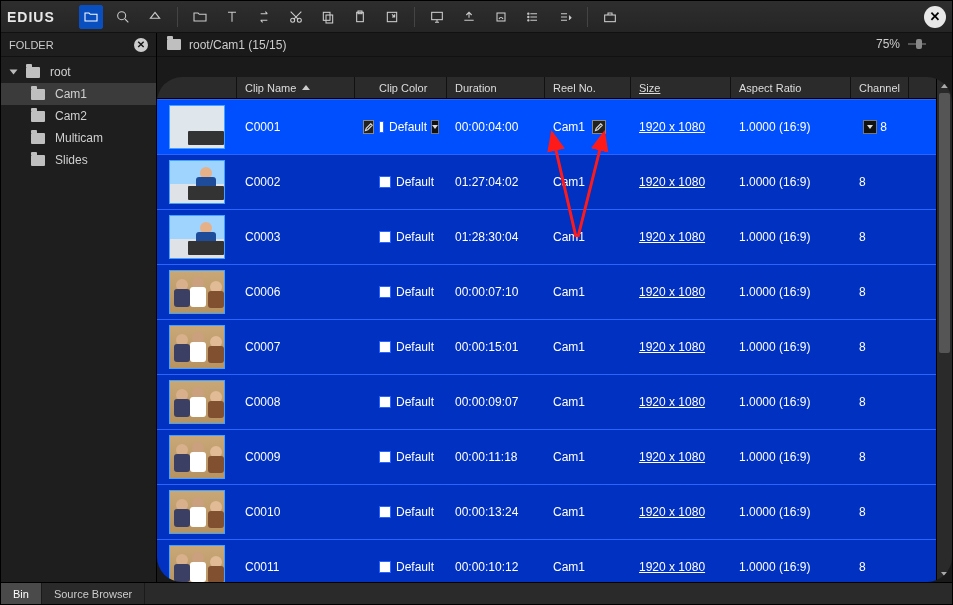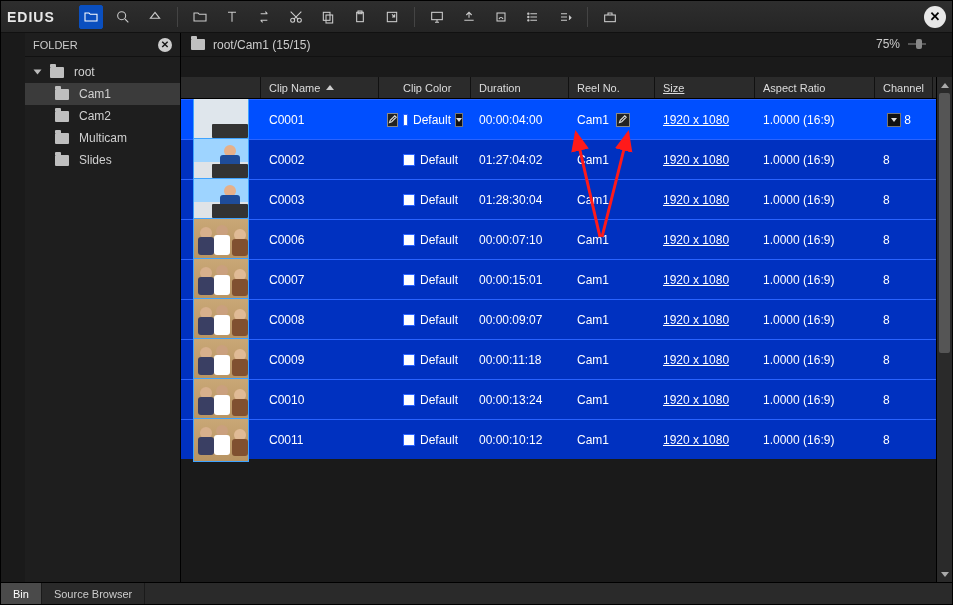--- a/index.html
+++ b/index.html
@@ -46,21 +46,20 @@
     width: 22px; height: 22px; border-radius: 50%;
     background: #e8e8e8; color: #000; display:flex;align-items:center;justify-content:center;
     font-weight:bold; font-size:13px;
   }
 
   
   .main {
     position: absolute;
     top: 32px; bottom: 22px; left: 0; right: 0;
     display: flex;
-    padding-left: 24px;
   }
   .folder-panel {
     width: 156px;
     background: #1e1e1e;
     border-right: 1px solid #000;
     display:flex; flex-direction:column;
   }
   .folder-header {
     height: 24px;
     display:flex; align-items:center; justify-content:space-between;
@@ -96,21 +95,21 @@
     border-bottom:1px solid #111; color:#ccc; font-size:12px;
     gap:8px;
   }
   .zoom { position:absolute; right:26px; top:4px; color:#ccc; font-size:12px; display:flex; align-items:center; gap:8px;}
   .zoom-slider { width:18px;height:10px; position:relative;}
   .zoom-slider::before{content:"";position:absolute;left:0;right:0;top:4px;height:2px;background:#555;}
   .zoom-slider::after{content:"";position:absolute;left:8px;top:0;width:6px;height:10px;background:#888;border-radius:2px;}
 
   
   .table-wrap {
-    flex:1; display:flex; overflow:hidden;
+    flex:1; display:flex; overflow:hidden;border-radius:25px;
   }
   .table-scroll {
     flex:1; overflow:hidden; position:relative;
   }
   .col-headers {
     height:22px; background:#2b2b2b;
     display:flex; align-items:center;
     border-bottom:1px solid #000;
     font-size:11px; color:#ddd;
   }
@@ -125,21 +124,21 @@
   .c-edit { width:16px; border:none; padding:0;}
   .c-color{ width:76px;}
   .c-dur  { width:98px;}
   .c-reel { width:86px;}
   .c-size { width:100px;text-decoration:underline;}
   .c-ar   { width:120px;}
   .c-ch   { width:58px;}
 
   .rows { position:absolute; top:22px; left:0; right:0; bottom:0; overflow-y:auto;}
   .row {
-    height:40px; display:flex; align-items:center;
+    height:55px; display:flex; align-items:center;
     background:#0031c0;
     border-top:1px solid #2a63ff;
     color:#fff; font-size:12px;
   }
   .row.selected { background:#004fff; }
   .td { padding:0 8px; display:flex; align-items:center;}
   .thumb {
     width:72px; height:44px; margin:0 4px; background:#dfe6ec;
     border:1px solid #3fa3ff; position:relative; overflow:hidden;
   }

